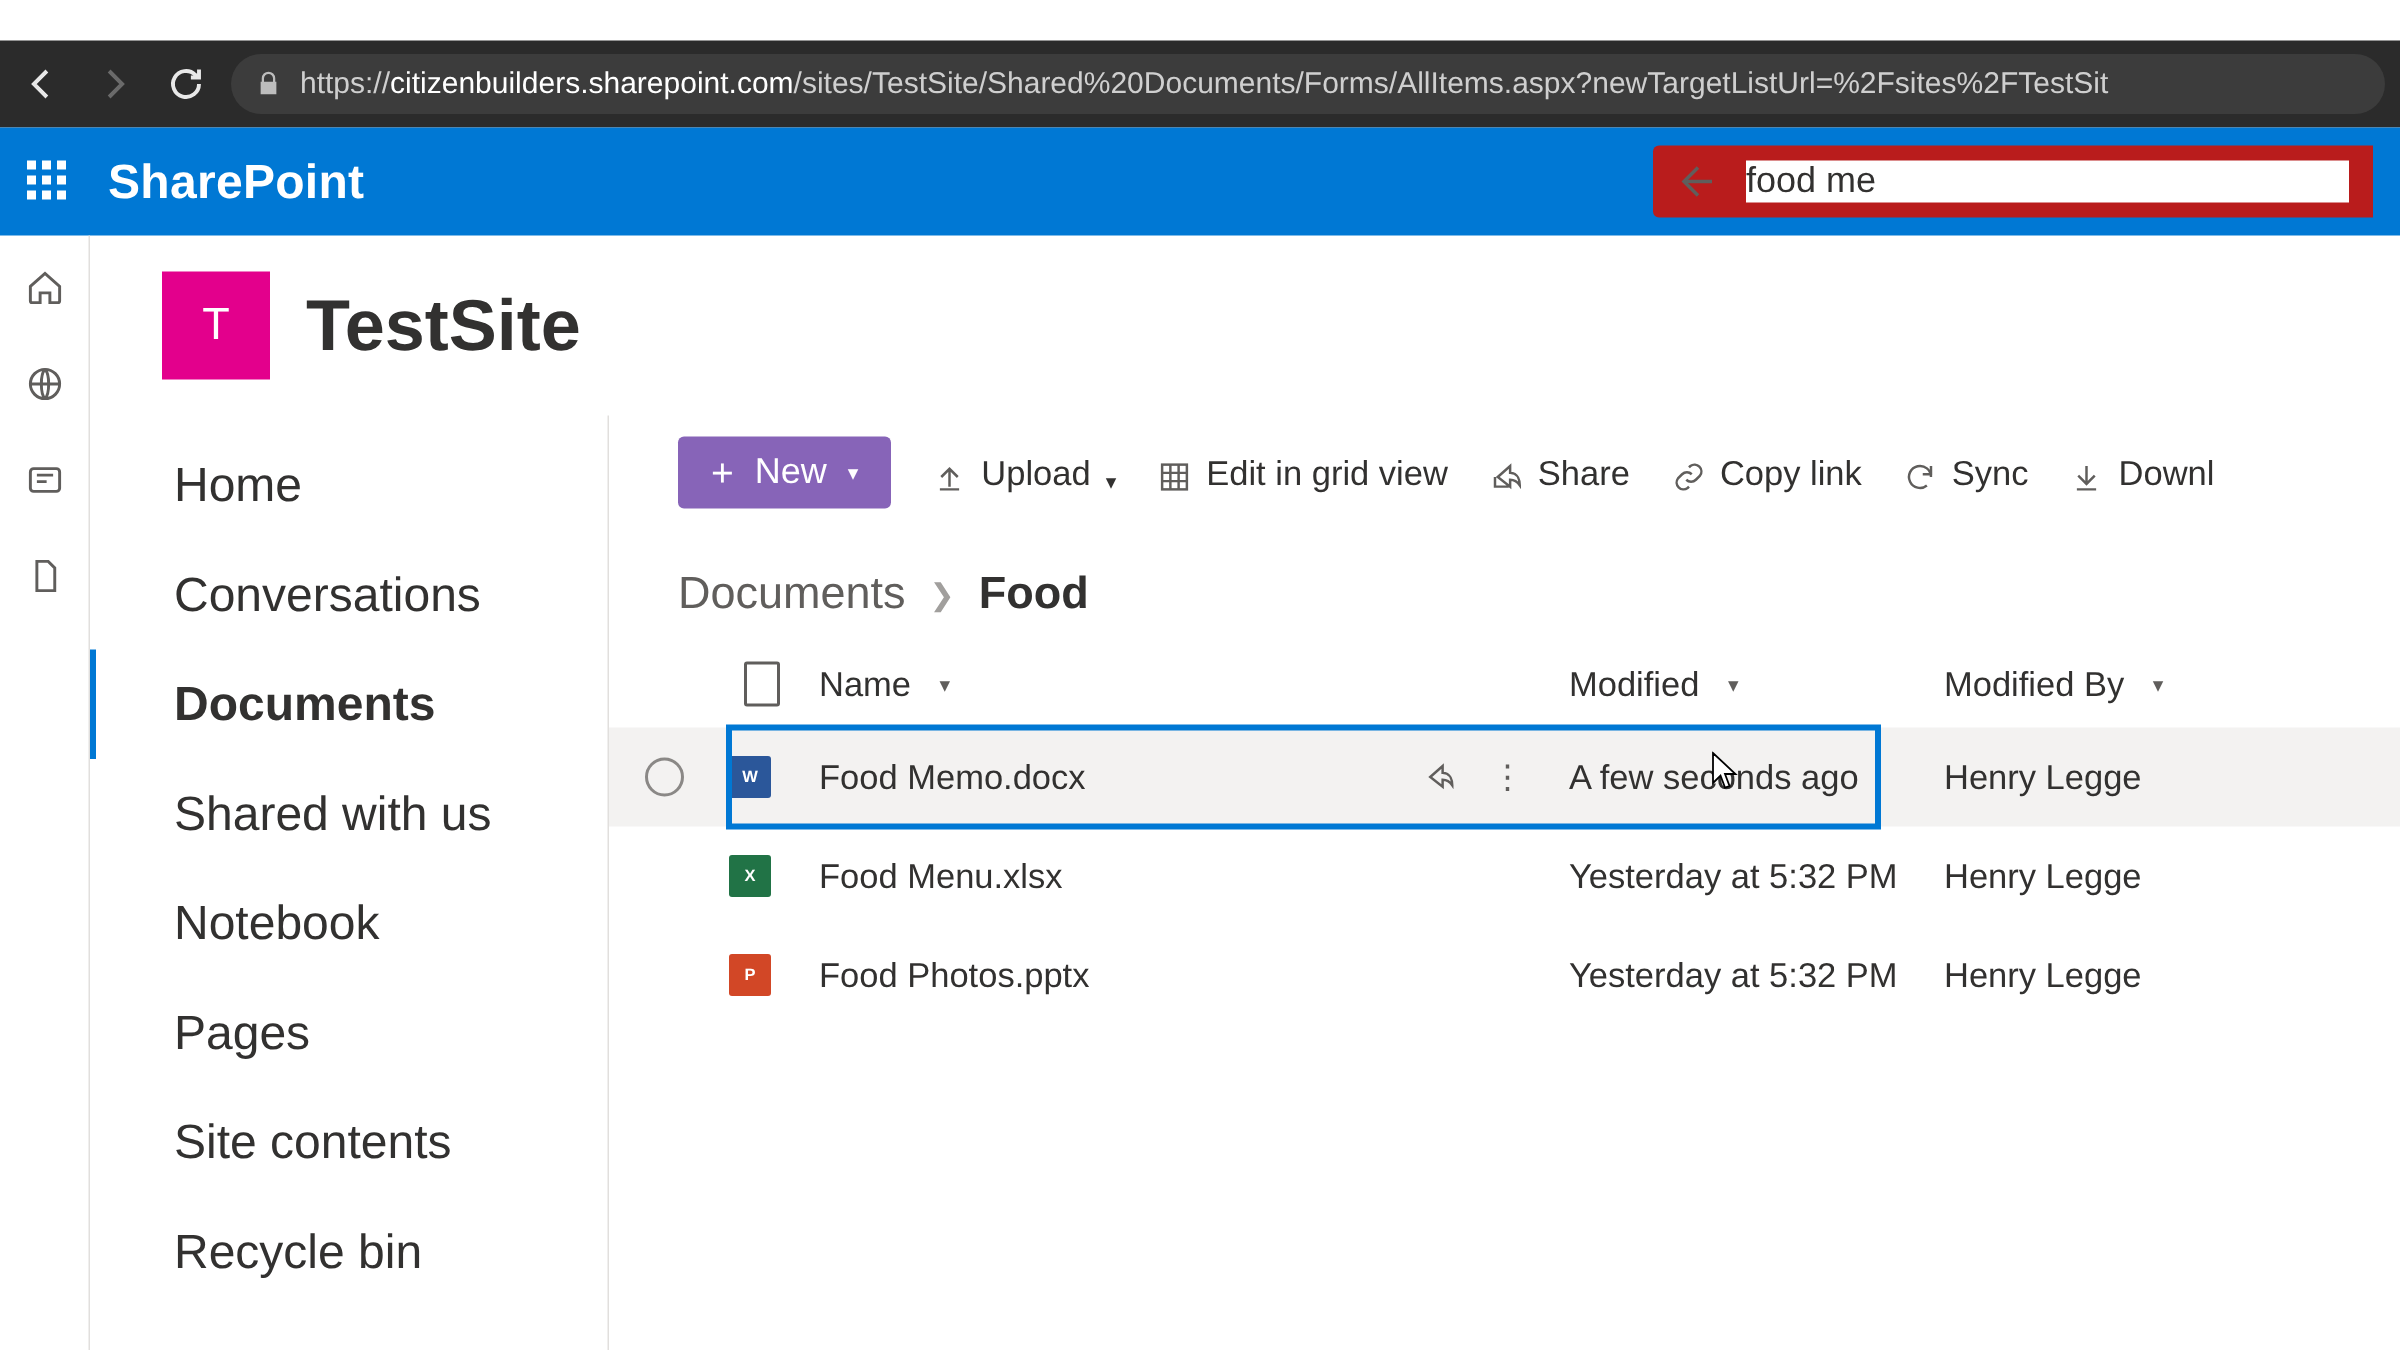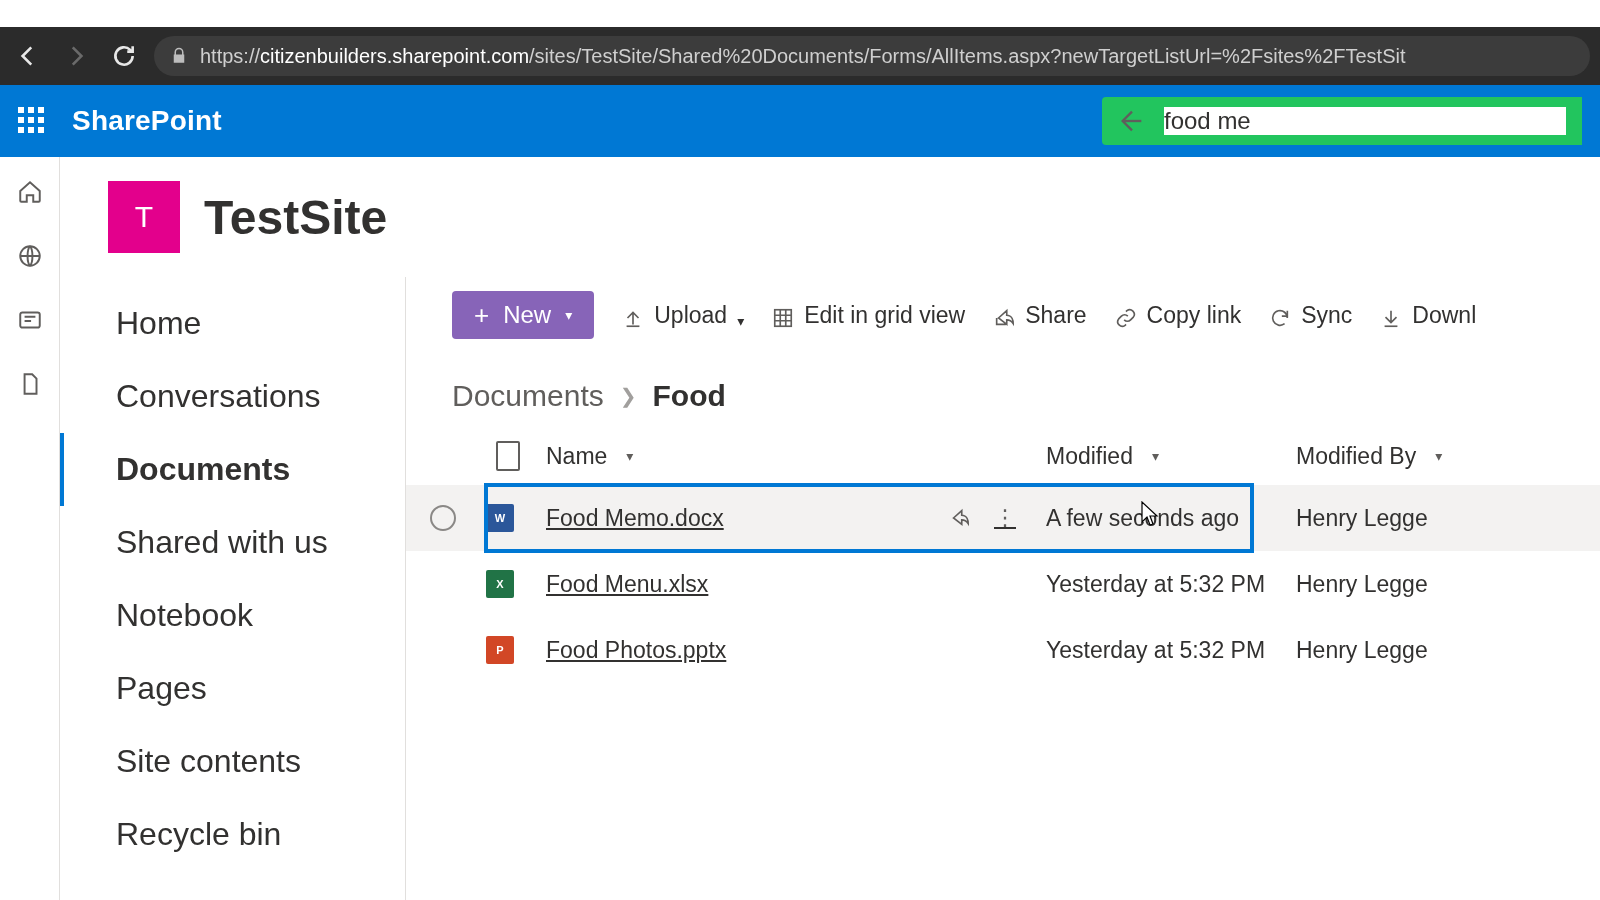--- a/index.html
+++ b/index.html
@@ -10,22 +10,22 @@
   .nav-arrow { width: 36px; height: 36px; display:flex; align-items:center; justify-content:center; color:#e8e8e8; border-radius:50%; }
   .nav-arrow.disabled { color:#6a6a6a; }
   .url-bar { flex:1; height:40px; background:#3c3c3c; border-radius:20px; display:flex; align-items:center; padding:0 16px; color:#cfcfcf; font-size:20px; gap:12px; overflow:hidden; white-space:nowrap; }
   .url-host { color:#fff; }
   .lock { color:#bdbdbd; }
 
   
   .suite-header { height:72px; background:#0078d4; display:flex; align-items:center; color:#fff; padding:0 18px; gap:26px; }
   .waffle { width:28px; height:28px; display:grid; grid-template-columns:repeat(3,6px); grid-template-rows:repeat(3,6px); gap:4px; }
   .waffle span { background:#fff; width:6px; height:6px; }
-  .brand { font-size:28px; font-weight:600; letter-spacing:0.2px; }
-  .search-wrap { margin-left:auto; display:flex; align-items:center; background:#22c55e; height:48px; min-width:480px; padding:0 16px; gap:18px; border-radius:4px 0 0 4px; }
+  .brand { font-size:32px; font-weight:600; letter-spacing:0.2px; }
+  .search-wrap { margin-left:auto; display:flex; align-items:center; background:#b91c1c; height:48px; min-width:480px; padding:0 16px; gap:18px; border-radius:4px 0 0 4px; }
   .search-wrap input { border:none; outline:none; font-size:24px; color:#323130; flex:1; }
   .back-arrow-search { color:#605e5c; }
 
   
   .app-body { display:flex; height:calc(900px - 58px - 72px); }
   .rail { width:60px; border-right:1px solid #e1dfdd; display:flex; flex-direction:column; align-items:center; padding-top:22px; gap:38px; color:#605e5c; }
   .rail-icon { width:26px; height:26px; display:flex; align-items:center; justify-content:center; }
 
   .content { flex:1; display:flex; flex-direction:column; }
 
@@ -59,21 +59,21 @@
   .doc-glyph { width:24px; height:30px; border:2px solid #605e5c; border-radius:2px; position:relative; margin-left:10px; }
 
   .row { display:grid; grid-template-columns:80px 60px 500px 250px 250px; align-items:center; height:66px; font-size:23px; color:#323130; }
   .row.hover { background:#f3f2f1; }
   .row .radio { width:26px; height:26px; border:2px solid #8a8886; border-radius:50%; margin-left:24px; visibility:hidden; }
   .row.hover .radio { visibility:visible; }
   .file-icon { width:28px; height:28px; display:flex; align-items:center; justify-content:center; border-radius:2px; color:#fff; font-size:11px; font-weight:700; }
   .word { background:#2b579a; }
   .excel { background:#217346; }
   .ppt   { background:#d24726; }
-  .name-cell { display:flex; align-items:center; gap:24px;text-decoration:underline; }
+  .name-cell { display:flex; align-items:center; gap:24px; }
   .row-actions { display:flex; align-items:center; gap:24px; color:#605e5c; margin-left:auto; padding-right:30px; visibility:hidden; }
   .row.hover .row-actions { visibility:visible; }
 
   .highlight-box { position:absolute; border:4px solid #0078d4; pointer-events:none; }
   .rel { position:relative; }
 
   .cursor { position:absolute; width:18px; height:26px; pointer-events:none; }
 
   svg { display:block; }
 </style>

